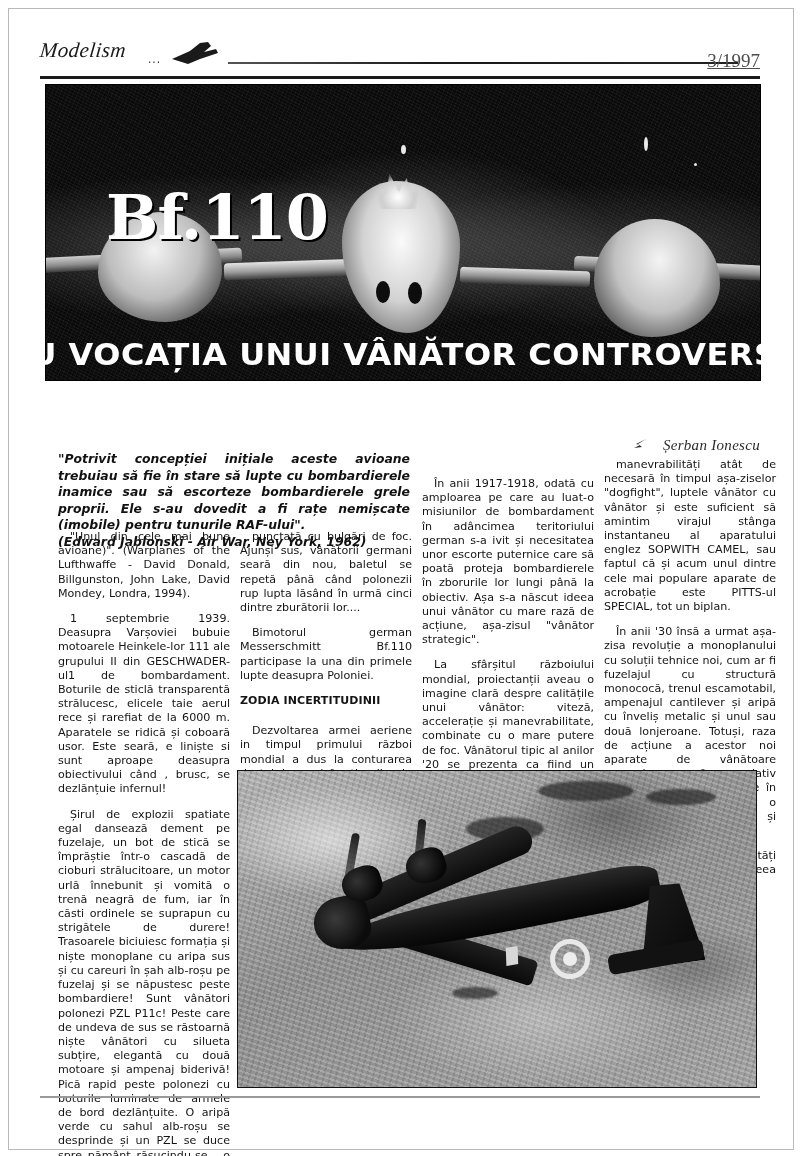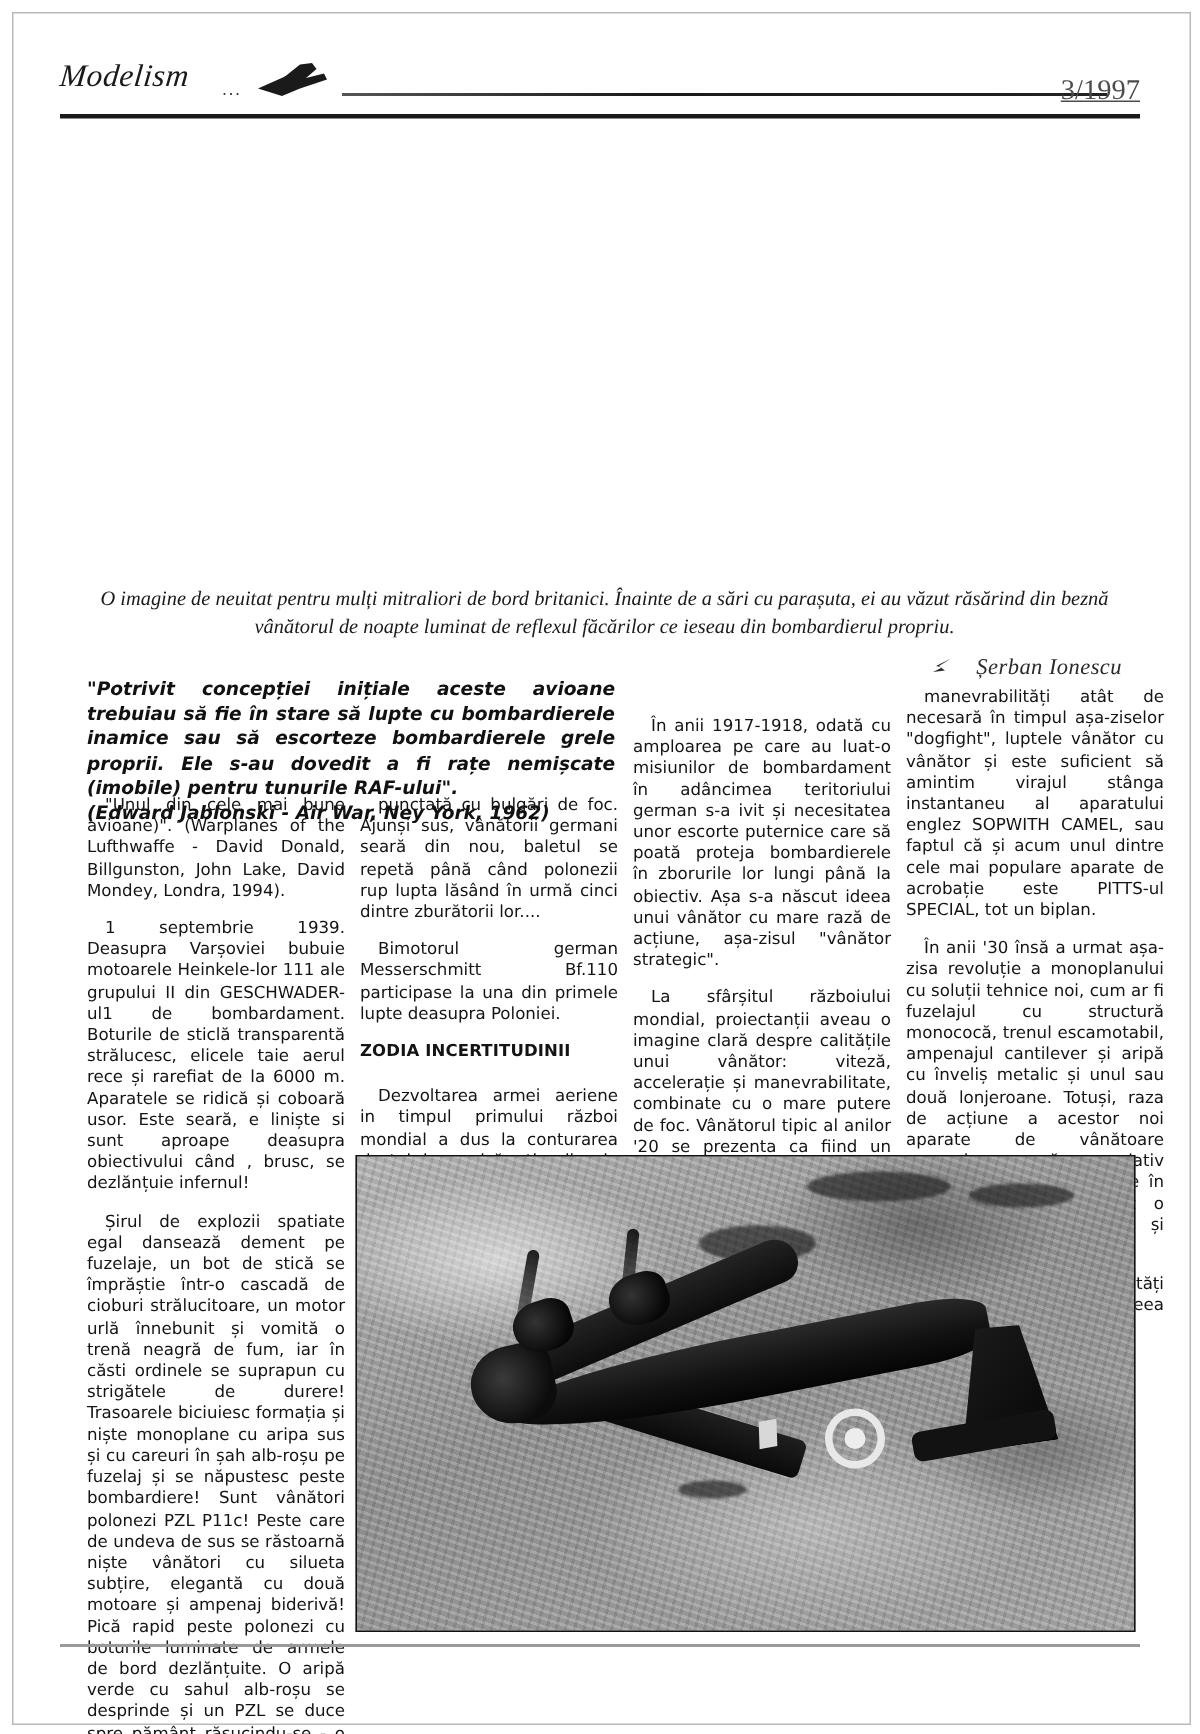--- a/index.html
+++ b/index.html
@@ -199,21 +199,21 @@
     font-size: 12.4px;
     line-height: 16.6px;
     text-align: justify;
     color: #111;
   }
   .intro-quote .src { display: block; }
 
   
   .byline {
     position: absolute;
-    right: 52px; top: 437px;
+    right: 40px; top: 437px;
     display: flex;
     align-items: flex-start;
     gap: 16px;
   }
   .byline-glyph { width: 14px; height: 13px; }
   .byline-name {
     font-family: "Liberation Serif", serif;
     font-style: italic;
     font-size: 15px;
     color: #2b2b2b;
@@ -386,26 +386,42 @@
     <span class="masthead-dots">...</span>
     <svg class="plane-glyph" viewBox="0 0 50 26">
       <path d="M2 19 L20 11 L30 3 L38 2 L41 6 L34 12 L46 9 L48 13 L30 19 L18 24 Z" fill="#1a1a1a"></path>
       <path d="M20 11 L26 17 L22 20" fill="none" stroke="#1a1a1a" stroke-width="1.2"></path>
     </svg>
     <div class="masthead-rule"></div>
     <span class="masthead-issue">3/1997</span>
   </div>
   <div class="masthead-rule2"></div>
 
+  <div class="hero">
+    <div class="hero-noise"></div>
+    <div class="hero-wing-l"></div>
+    <div class="hero-wing-r"></div>
+    <div class="hero-wing-in-l"></div>
+    <div class="hero-wing-in-r"></div>
+    <div class="hero-nacelle-l"></div>
+    <div class="hero-nacelle-r"></div>
+    <div class="hero-fuselage"></div>
+    <div class="hero-eye a"></div>
+    <div class="hero-eye b"></div>
+    <div class="hero-flame"></div>
+    <div class="hero-spark" style="left:355px;top:60px;width:5px;height:9px;"></div>
+    <div class="hero-spark" style="left:598px;top:52px;width:4px;height:14px;"></div>
+    <div class="hero-spark" style="left:648px;top:78px;width:3px;height:3px;"></div>
+    <div class="hero-title">Bf.110</div>
+  </div>
 
   <div class="banner">
     <span class="banner-text">SAU VOCAȚIA UNUI VÂNĂTOR CONTROVERSAT</span>
   </div>
 
-  <div class="hero-caption">O imagine de neuitat pentru mulți mitraliori de bord britanici. Înainte de a sări cu parașuta, ei au văzut răsărind din beznă vânătorul de noapte luminat de reflexul făcărilor ce ieseau din bombardierul propriu.</div>
 
   <div class="intro-quote">
     <span>"Potrivit concepției inițiale aceste avioane trebuiau să fie în stare să lupte cu bombardierele inamice sau să escorteze bombardierele grele proprii. Ele s-au dovedit a fi rațe nemișcate (imobile) pentru tunurile RAF-ului".</span>
     <span class="src">(Edward Jablonski - Air War, Ney York, 1962)</span>
   </div>
 
   <div class="byline">
     <svg class="byline-glyph" viewBox="0 0 14 13">
       <path d="M13 2 L3 7 L7 8 L1 11 L9 10 L5 7 Z" fill="#2b2b2b"></path>
     </svg>

